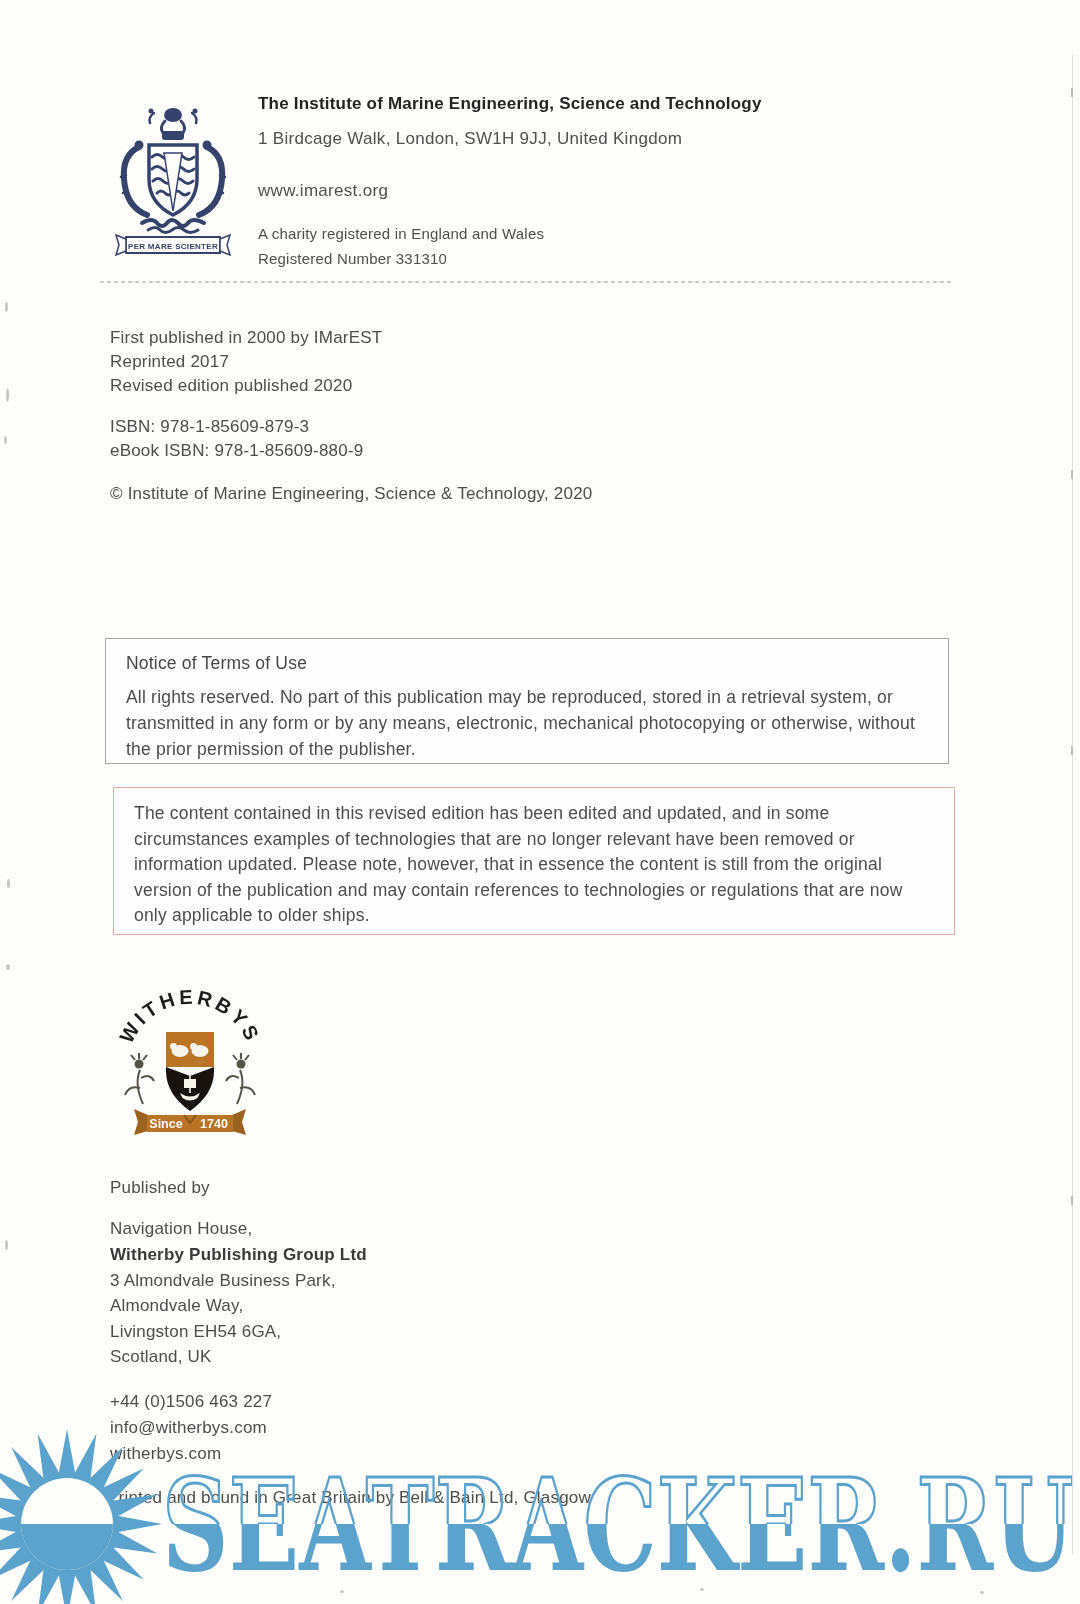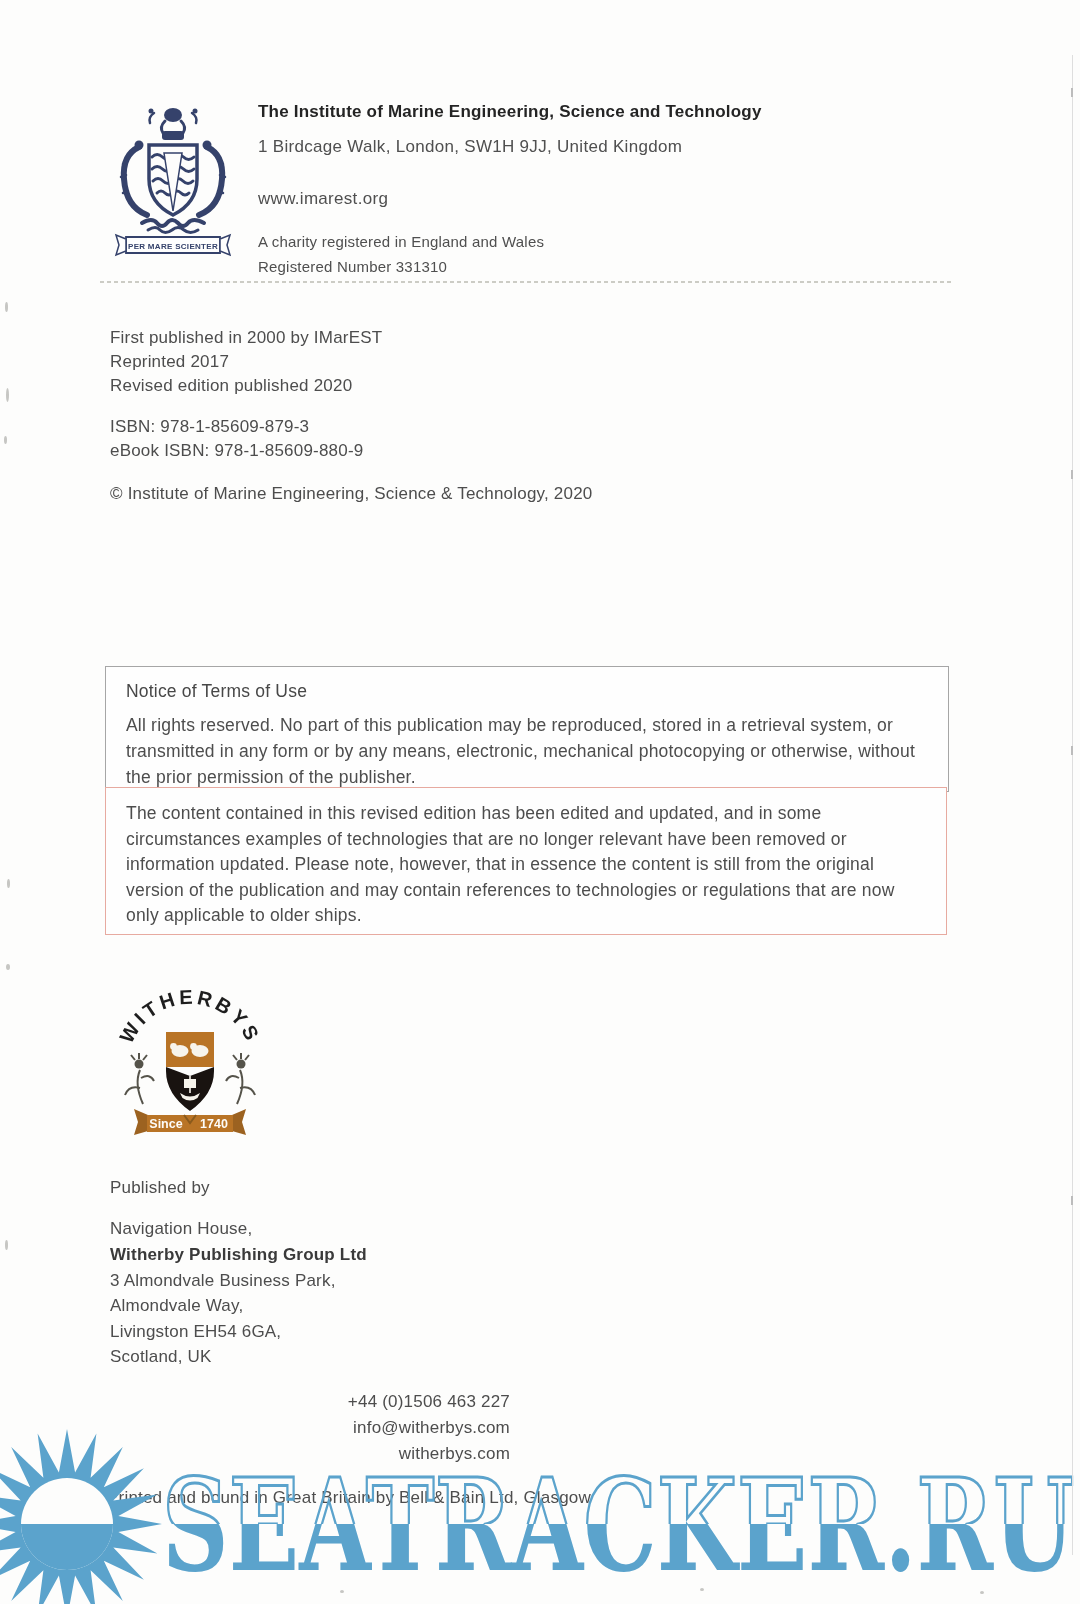--- a/index.html
+++ b/index.html
@@ -56,21 +56,21 @@
 
       <path d="M34,124 q10,-6 15,0 q5,6 10,0 q5,-6 11,0 q5,6 10,0 q5,-6 16,0" stroke-width="4"></path>
       <path d="M40,131 q8,-5 12,0 q5,5 12,0 q6,-5 12,0 q6,5 14,0" stroke-width="3"></path>
     </g>
 
     <path d="M18,138 L112,138 L112,154 L18,154 Z" fill="#fefefe" stroke="#35426b" stroke-width="1.8"></path>
     <path d="M18,140 L8,136 L11,146 L8,156 L18,152 Z M112,140 L122,136 L119,146 L122,156 L112,152 Z" fill="#fefefe" stroke="#35426b" stroke-width="1.5"></path>
     <text x="65" y="150" text-anchor="middle" font-size="8" font-weight="bold" fill="#35426b" font-family="Liberation Sans, sans-serif" letter-spacing="0.3">PER MARE SCIENTER</text>
   </svg>
 
-  <div class="abs" style="left:258px;top:102px;width:640px;">
+  <div class="abs" style="left:258px;top:94px;width:640px;">
     <div class="org-name">The Institute of Marine Engineering, Science and Technology</div>
     <div class="hdr-line" style="margin-top:15px;">1 Birdcage Walk, London, SW1H 9JJ, United Kingdom</div>
     <div class="hdr-line" style="margin-top:32px;">www.imarest.org</div>
     <div class="hdr-small" style="margin-top:24px;">A charity registered in England and Wales</div>
     <div class="hdr-small" style="margin-top:8px;">Registered Number 331310</div>
   </div>
 
   <div class="abs sep" style="left:100px;top:281px;width:852px;"></div>
 
   <div class="abs" style="left:110px;top:326px;width:640px;">
@@ -78,26 +78,26 @@
     <div class="body-line">Reprinted 2017</div>
     <div class="body-line">Revised edition published 2020</div>
     <div class="body-line" style="margin-top:17px;">ISBN: 978-1-85609-879-3</div>
     <div class="body-line">eBook ISBN: 978-1-85609-880-9</div>
     <div class="body-line" style="margin-top:19px;">© Institute of Marine Engineering, Science &amp; Technology, 2020</div>
   </div>
 
   <div class="abs" style="left:110px;top:551px;width:700px;">
   </div>
 
-  <div class="abs box box1" style="left:105px;top:638px;width:844px;height:126px;padding:14px 20px;margin-top:28px;">
+  <div class="abs box box1" style="left:105px;top:638px;width:844px;height:126px;padding:14px 20px;">
     <div class="box-title">Notice of Terms of Use</div>
     <div class="box-text" style="margin-top:10px;width:800px;">All rights reserved. No part of this publication may be reproduced, stored in a retrieval system, or transmitted in any form or by any means, electronic, mechanical photocopying or otherwise, without the prior permission of the publisher.</div>
   </div>
 
-  <div class="abs box box2" style="left:105px;top:787px;width:842px;height:148px;padding:13px 20px;">
+  <div class="abs box box2" style="left:113px;top:787px;width:842px;height:148px;padding:13px 20px;">
     <div class="box-text" style="width:806px;">The content contained in this revised edition has been edited and updated, and in some circumstances examples of technologies that are no longer relevant have been removed or information updated. Please note, however, that in essence the content is still from the original version of the publication and may contain references to technologies or regulations that are now only applicable to older ships.</div>
   </div>
 
   <svg class="abs" style="left:103px;top:972px;" width="174" height="178" viewBox="0 0 174 178">
     <defs>
       <path id="wbarc" d="M25,94 A62,62 0 0 1 149,94"></path>
     </defs>
     <text font-size="20" font-weight="bold" fill="#1e1e1e" letter-spacing="3.5" font-family="Liberation Sans, sans-serif">
       <textPath href="#wbarc" startOffset="50%" text-anchor="middle">WITHERBYS</textPath>
     </text>
@@ -147,21 +147,21 @@
 
   <div class="abs" style="left:110px;top:1216px;width:500px;">
     <div class="body-line" style="line-height:25.5px;">Navigation House,</div>
     <div class="body-line pub-name" style="line-height:26px;">Witherby Publishing Group Ltd</div>
     <div class="body-line" style="line-height:25.5px;">3 Almondvale Business Park,</div>
     <div class="body-line" style="line-height:25.5px;">Almondvale Way,</div>
     <div class="body-line" style="line-height:25.5px;">Livingston EH54 6GA,</div>
     <div class="body-line" style="line-height:25.5px;">Scotland, UK</div>
   </div>
 
-  <div class="abs" style="left:110px;top:1389px;width:400px;text-align:right;">
+  <div class="abs" style="left:110px;top:1389px;width:400px;">
     <div class="body-line" style="line-height:26px;">+44 (0)1506 463 227</div>
     <div class="body-line" style="line-height:26px;">info@witherbys.com</div>
     <div class="body-line" style="line-height:26px;">witherbys.com</div>
   </div>
 
   <div class="abs body-line" style="left:107px;top:1486px;">Printed and bound in Great Britain by Bell &amp; Bain Ltd, Glasgow</div>
 
   <svg class="abs wm-svg" width="1080" height="184" viewBox="0 0 1080 184">
     <defs>
       <clipPath id="wmTop">

